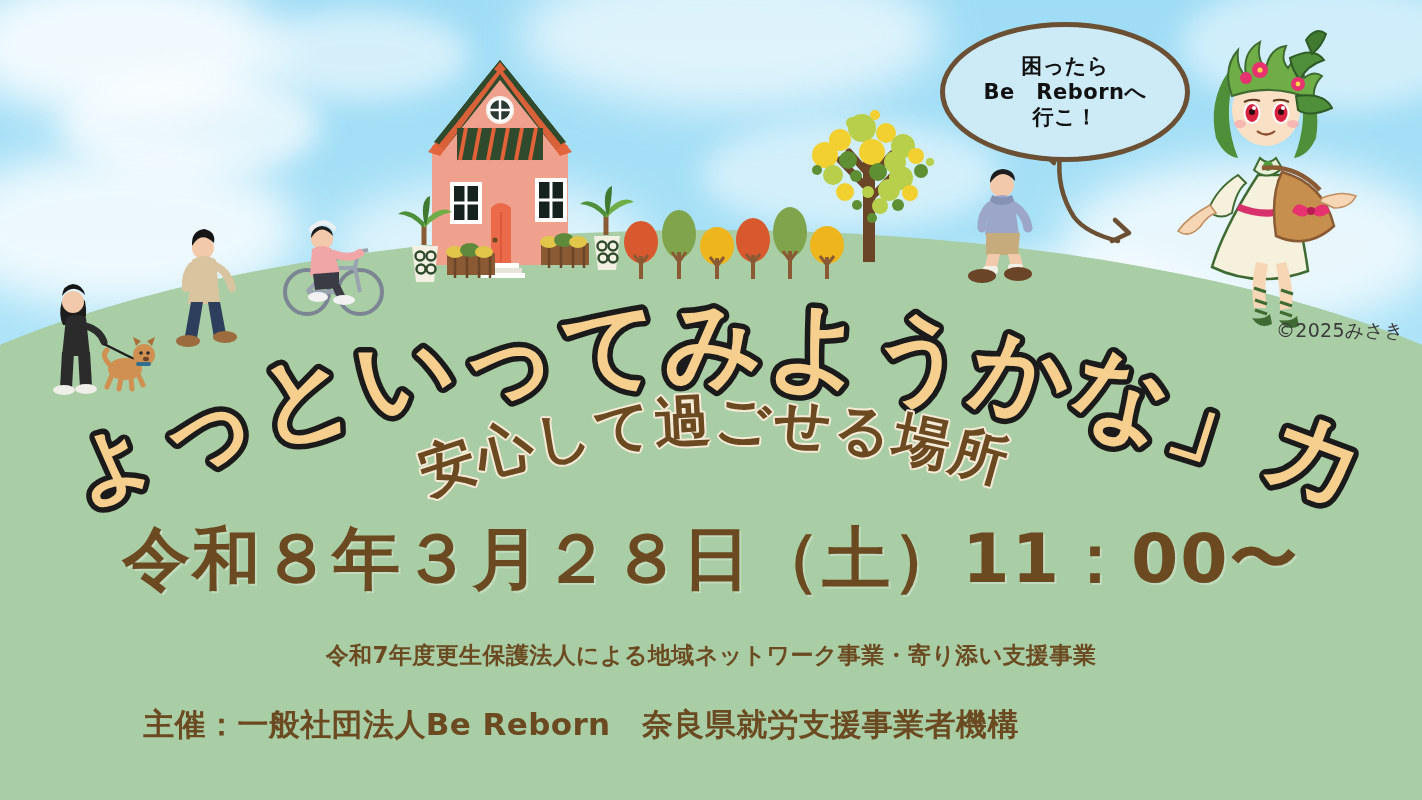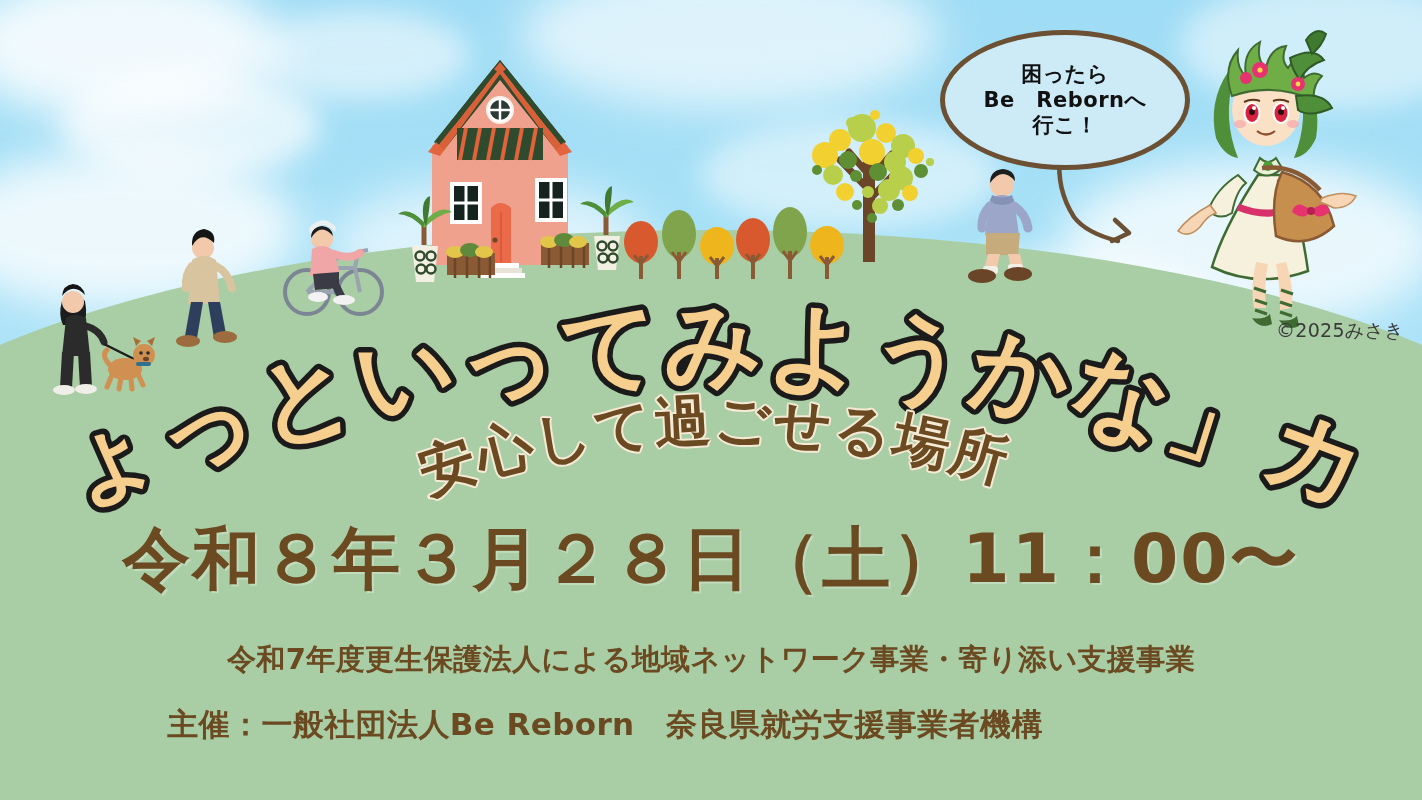--- a/index.html
+++ b/index.html
@@ -16,21 +16,21 @@
 
   
   .cloud{position:absolute;background:#ffffff;border-radius:50%;filter:blur(14px);}
   .cloud.soft{filter:blur(22px);}
 
   
   #hill{position:absolute;left:-14%;top:230px;width:128%;height:900px;
         background:#a9cda4;border-radius:50% 50% 0 0 / 34% 34% 0 0;}
 
   
-  #bubble{position:absolute;left:940px;top:30px;width:250px;height:140px;}
+  #bubble{position:absolute;left:940px;top:22px;width:250px;height:140px;}
   #bubble .ell{position:absolute;inset:0;border:5px solid #6b5034;border-radius:50%;
                background:#ccebf7;box-sizing:border-box;}
   #bubble .txt{position:absolute;inset:0;display:flex;flex-direction:column;
                align-items:center;justify-content:center;gap:1px;
                color:#111;font-size:21px;font-weight:700;line-height:1.18;
                letter-spacing:.5px;white-space:pre;}
 
   
   #copyright{position:absolute;left:1276px;top:318px;color:#3a3a3a;
              font-size:19px;letter-spacing:.3px;white-space:nowrap;}
@@ -41,23 +41,23 @@
 
   
   #titleArc{position:absolute;left:0;top:276px;width:1422px;height:260px;}
   #subArc{position:absolute;left:0;top:378px;width:1422px;height:160px;}
 
   
   #dateline{position:absolute;left:0;top:514px;width:1422px;text-align:center;
             color:#6b4a22;font-size:68px;font-weight:700;letter-spacing:2px;
             white-space:nowrap;text-shadow:2px 2px 0 rgba(255,255,255,.28);}
   #line1{position:absolute;left:0;top:640px;width:1422px;text-align:center;
-         color:#6b4a22;font-size:29px;font-weight:700;letter-spacing:.4px;white-space:nowrap;}
+         color:#6b4a22;font-size:23px;font-weight:700;letter-spacing:.4px;white-space:nowrap;}
   #line2{position:absolute;left:0;top:704px;width:1162px;text-align:center;
-         color:#6b4a22;font-size:31px;font-weight:700;letter-spacing:.4px;white-space:nowrap;margin-left:24px;}
+         color:#6b4a22;font-size:31px;font-weight:700;letter-spacing:.4px;white-space:nowrap;}
 </style>
 </head>
 <body>
 
 <div id="poster">
 
   <div>
     <div class="cloud soft" style="left:-40px;top:-30px;width:320px;height:150px;opacity:.85;"></div>
     <div class="cloud" style="left:60px;top:70px;width:260px;height:110px;opacity:.7;"></div>
     <div class="cloud soft" style="left:-60px;top:150px;width:360px;height:160px;opacity:.8;"></div>

